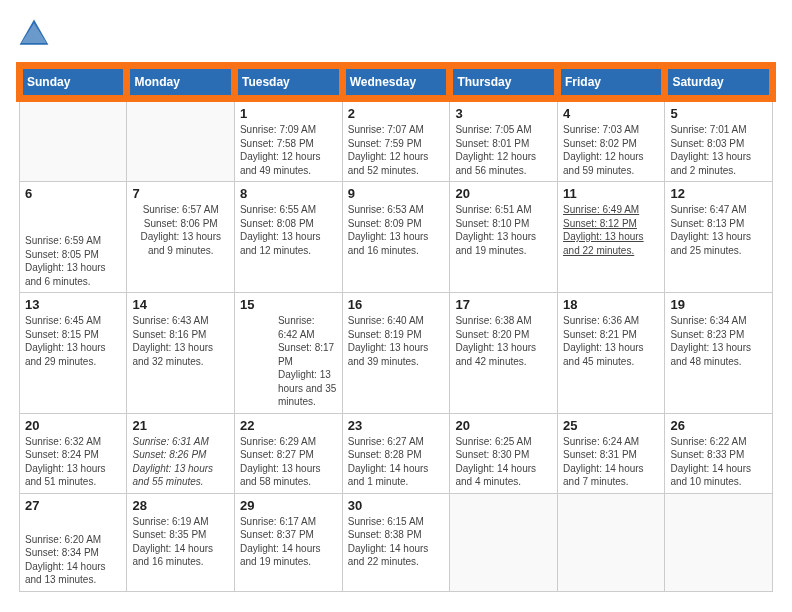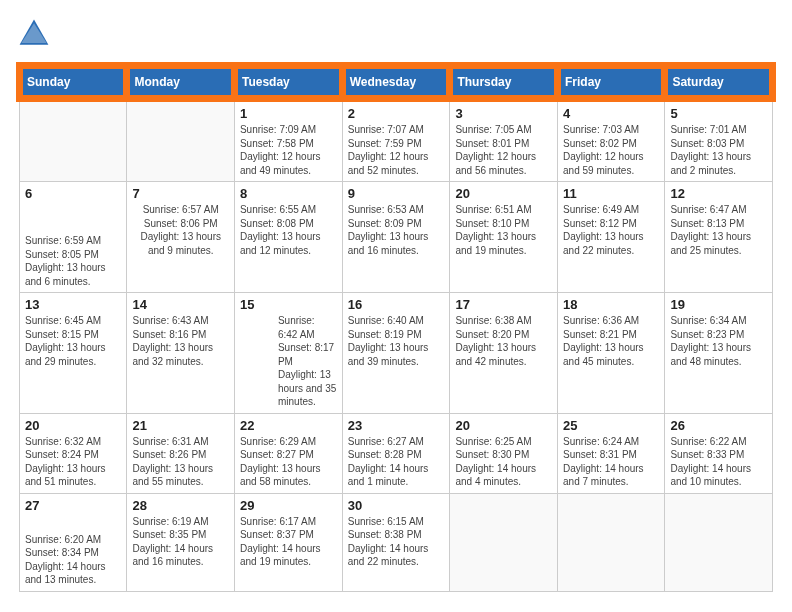--- a/index.html
+++ b/index.html
@@ -185,21 +185,21 @@
 Daylight: 13 hours and 16 minutes.</div>
         </td>
         <td>
           <span class="day-number">20</span>
           <div class="day-detail" style="white-space: pre-line;">Sunrise: 6:51 AM
 Sunset: 8:10 PM
 Daylight: 13 hours and 19 minutes.</div>
         </td>
         <td>
           <span class="day-number">11</span>
-          <div class="day-detail" style="white-space: pre-line;">Sunrise: 6:49 AM
+          <div class="day-detail" style="white-space: pre-line; text-decoration: underline;">Sunrise: 6:49 AM
 Sunset: 8:12 PM
 Daylight: 13 hours and 22 minutes.</div>
         </td>
         <td>
           <span class="day-number">12</span>
           <div class="day-detail" style="white-space: pre-line;">Sunrise: 6:47 AM
 Sunset: 8:13 PM
 Daylight: 13 hours and 25 minutes.</div>
         </td>
       </tr>
@@ -249,21 +249,21 @@
       </tr>
       <tr>
         <td>
           <span class="day-number">20</span>
           <div class="day-detail" style="white-space: pre-line;">Sunrise: 6:32 AM
 Sunset: 8:24 PM
 Daylight: 13 hours and 51 minutes.</div>
         </td>
         <td>
           <span class="day-number">21</span>
-          <div class="day-detail" style="white-space: pre-line;">Sunrise: 6:31 AM
+          <div class="day-detail" style="white-space: pre-line; font-style: italic;">Sunrise: 6:31 AM
 Sunset: 8:26 PM
 Daylight: 13 hours and 55 minutes.</div>
         </td>
         <td>
           <span class="day-number">22</span>
           <div class="day-detail" style="white-space: pre-line;">Sunrise: 6:29 AM
 Sunset: 8:27 PM
 Daylight: 13 hours and 58 minutes.</div>
         </td>
         <td>

